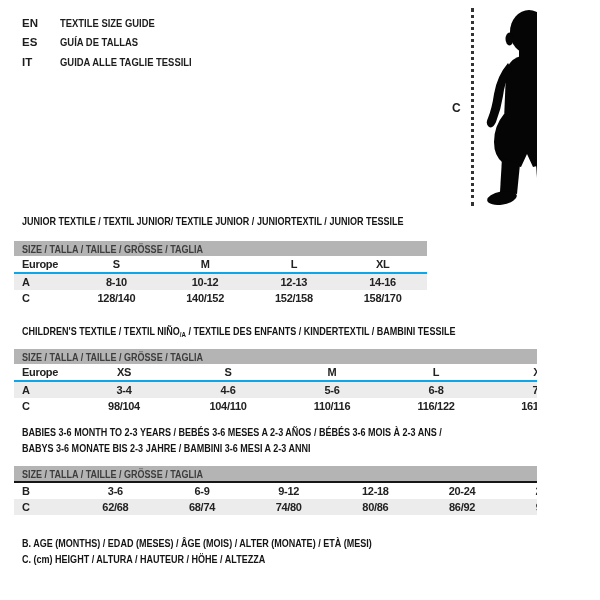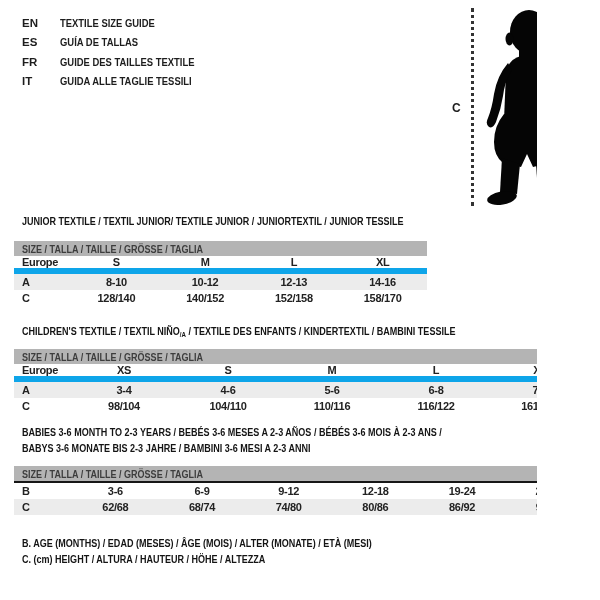--- a/index.html
+++ b/index.html
@@ -27,21 +27,21 @@
   .section-title .subscript { font-size:7.5px; vertical-align:-2px; }
 
   
   .guide-table { position:absolute; left:14px; }
   .t-header {
     height:15px; background:var(--header-bar, #b4b4b4); color:#3d3d3d;
     font-weight:bold; font-size:11px; display:flex; align-items:center; padding-left:8px;
   }
   .t-header.with-line { height:17px; border-bottom:2px solid #161616; }
   .t-row { display:flex; align-items:center; height:16px; font-weight:bold; font-size:11px; letter-spacing:-0.3px; color:#222222; }
-  .t-row.cols-row { height:18px; border-bottom:6px solid #0ea5e9; }
+  .t-row.cols-row { height:18px; border-bottom:2px solid #0ea5e9; }
   .t-row.shaded { background:var(--shaded-row, #ececec); }
   .t-label { flex:0 0 58px; padding-left:8px; }
   .t-cell { flex:1 1 0; text-align:center; }
 
   .w-junior { width:413px; }
   .w-full { width:578px; }
   .junior-table { top:241px; }
   .children-table { top:349px; }
   .babies-table { top:466px; }
   .junior-title { top:215px; }
@@ -58,24 +58,20 @@
 <div class="page">
 
   <div class="lang-block">
     <div class="lang-row">
       <span class="lang-code">EN</span>
       <span class="lang-title cond">TEXTILE SIZE GUIDE</span>
     </div>
     <div class="lang-row">
       <span class="lang-code">ES</span>
       <span class="lang-title cond">GUÍA DE TALLAS</span>
-    </div>
-    <div class="lang-row">
-      <span class="lang-code">FR</span>
-      <span class="lang-title cond">GUIDE DES TAILLES TEXTILE</span>
     </div>
     <div class="lang-row">
       <span class="lang-code">IT</span>
       <span class="lang-title cond">GUIDA ALLE TAGLIE TESSILI</span>
     </div>
   </div>
 
   <span class="figure-c-label">C</span>
   <div class="dotted-line"></div>
   <svg class="baby-svg" width="88" height="200" viewBox="0 0 88 200" xmlns="http://www.w3.org/2000/svg">
@@ -165,21 +161,21 @@
   <div class="guide-table babies-table w-full">
     <div class="t-header with-line">
       <span class="cond">SIZE / TALLA / TAILLE / GRÖSSE / TAGLIA</span>
     </div>
     <div class="t-row">
       <span class="t-label">B</span>
       <span class="t-cell">3-6</span>
       <span class="t-cell">6-9</span>
       <span class="t-cell">9-12</span>
       <span class="t-cell">12-18</span>
-      <span class="t-cell">19-24</span>
+      <span class="t-cell">20-24</span>
       <span class="t-cell">24-36</span>
     </div>
     <div class="t-row shaded">
       <span class="t-label">C</span>
       <span class="t-cell">62/68</span>
       <span class="t-cell">68/74</span>
       <span class="t-cell">74/80</span>
       <span class="t-cell">80/86</span>
       <span class="t-cell">86/92</span>
       <span class="t-cell">92/98</span>

